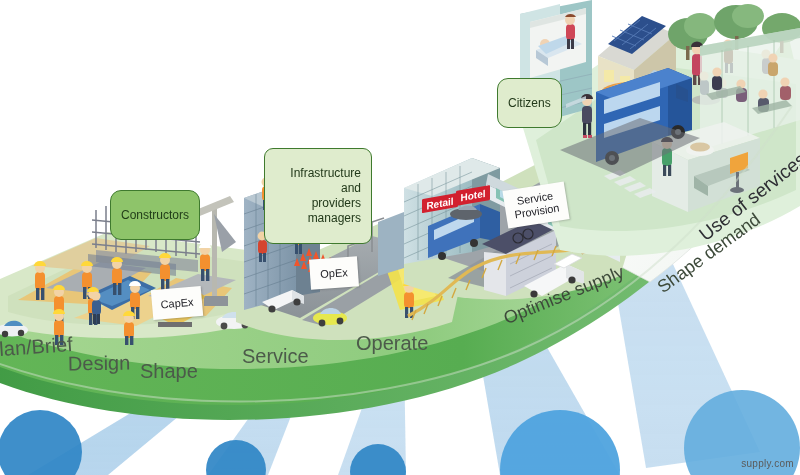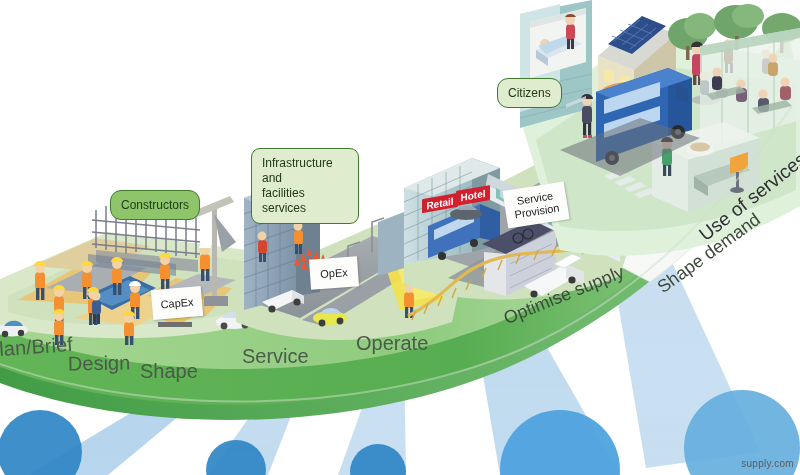--- a/index.html
+++ b/index.html
@@ -8,22 +8,22 @@
   #stage svg.layer{position:absolute;left:0;top:0;width:800px;height:475px;}
 
   .pill{
     position:absolute;
     border-radius:11px;
     border:1.6px solid #3f7a2e;
     background:#8ec46a;
     color:#1f3a17;
     font-size:12px;
     line-height:14px;
-    text-align:left;
-    padding:7px 10px;
+    text-align:right;
+    padding:17px 10px;
     box-sizing:border-box;
     white-space:nowrap;
     font-family:"Liberation Sans", sans-serif;
   }
   .pill.pale{background:#dfeccd;color:#22391a;}
   .pill.two{white-space:normal;line-height:15px;border-radius:9px;}
 
   .sign{
     position:absolute;
     background:#fdfdfb;
@@ -649,23 +649,23 @@
       </g>
 
       <polygon points="560,150 640,118 700,138 620,176" fill="#6c7076" opacity="0.55"></polygon>
     </g>
 
     <path d="M -40 348 C 120 420, 360 418, 520 350 C 642 296, 724 206, 792 106" fill="none" stroke="#cfe0cb" stroke-width="2" opacity="0.5"></path>
   </svg>
 
   <div class="pill" style="left:110px; top:190px;">Constructors</div>
 
-  <div class="pill pale two" style="left:251px; top:148px; width:108px;">
+  <div class="pill pale two" style="left:264px; top:148px; width:108px;">
     <span>Infrastructure and</span><br>
-    <span>facilities services</span>
+    <span>providers managers</span>
   </div>
 
 
   <div class="pill pale" style="left:497px; top:78px;">Citizens</div>
 
   <div class="sign" style="left:152px; top:288px; width:50px; height:30px; transform:rotate(-5deg);">CapEx</div>
 
   <div class="sign" style="left:310px; top:258px; width:48px; height:30px; transform:rotate(-4deg);">OpEx</div>
 
   <div class="sign" style="left:505px; top:186px; width:62px; height:38px; transform:rotate(-9deg); flex-direction:column;">

